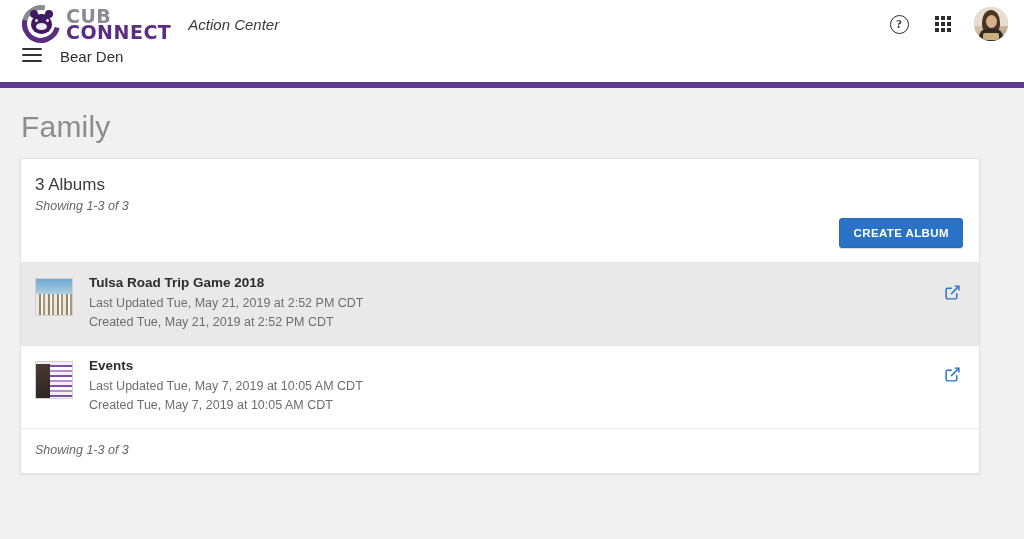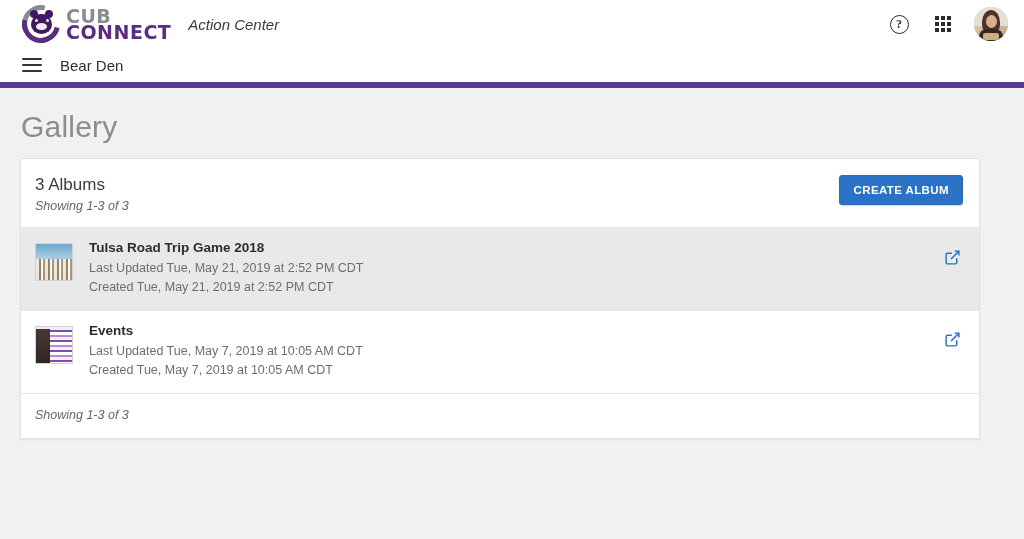--- a/index.html
+++ b/index.html
@@ -135,21 +135,20 @@
   .av-hair { position: absolute; left: 8px; top: 3px; width: 18px; height: 24px; background: #4b3526; border-radius: 50% 50% 40% 40%; }
   .av-face { position: absolute; left: 12px; top: 8px; width: 11px; height: 13px; background: #d9ae8d; border-radius: 50%; }
   .av-body { position: absolute; left: 5px; bottom: 0; width: 24px; height: 12px; background: #2f2a28; border-radius: 8px 8px 0 0; }
   .av-item { position: absolute; left: 9px; bottom: 1px; width: 16px; height: 7px; background: #cbb07f; border-radius: 2px; }
 
   
   .navbar {
     height: 40px;
     background: #ffffff;
     display: flex;
-    align-items: center;
     padding-left: 22px;
     border-bottom: 6px solid #5b3a8e;
   }
   .hamburger {
     width: 20px; height: 14px;
     display: flex; flex-direction: column; justify-content: space-between;
     cursor: pointer;
   }
   .hamburger i { display: block; height: 2px; background: #333; border-radius: 1px; }
   .nav-title {
@@ -196,20 +195,21 @@
     color: #ffffff;
     border: 1px solid #2a6ab5;
     border-radius: 3px;
     font-size: 11.5px;
     font-weight: 700;
     letter-spacing: 0.4px;
     padding: 8px 13px;
     cursor: pointer;
     box-shadow: 0 1px 1px rgba(0,0,0,0.15);
     font-family: "Liberation Sans", sans-serif;
+    margin-top: 43px;
   }
 
   .rows { border-top: 1px solid #e6e6e6; }
   .row {
     display: flex;
     align-items: flex-start;
     padding: 12px 16px 12px 14px;
     border-bottom: 1px solid #e6e6e6;
     min-height: 70px;
   }
@@ -330,21 +330,21 @@
 <div class="navbar">
   <div class="hamburger">
     <i></i>
       <i></i>
       <i></i>
   </div>
   <div class="nav-title">Bear Den</div>
 </div>
 
 <div class="page">
-  <h1 class="page-title">Gallery</h1>
+  <h1 class="page-title">Family</h1>
 
   <div class="card">
 
     <div class="card-head">
       <div class="card-head-left">
         <div class="albums-count">3 Albums</div>
         <div class="showing">Showing 1-3 of 3</div>
       </div>
       <button class="btn-create">CREATE ALBUM</button>
     </div>

